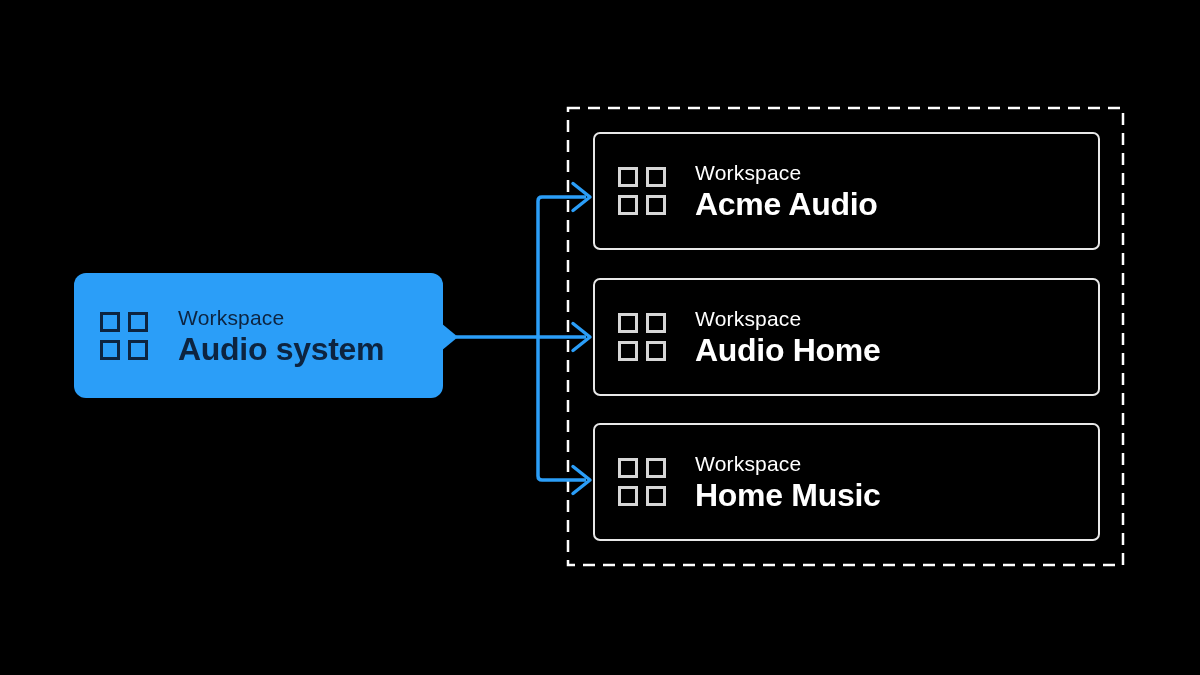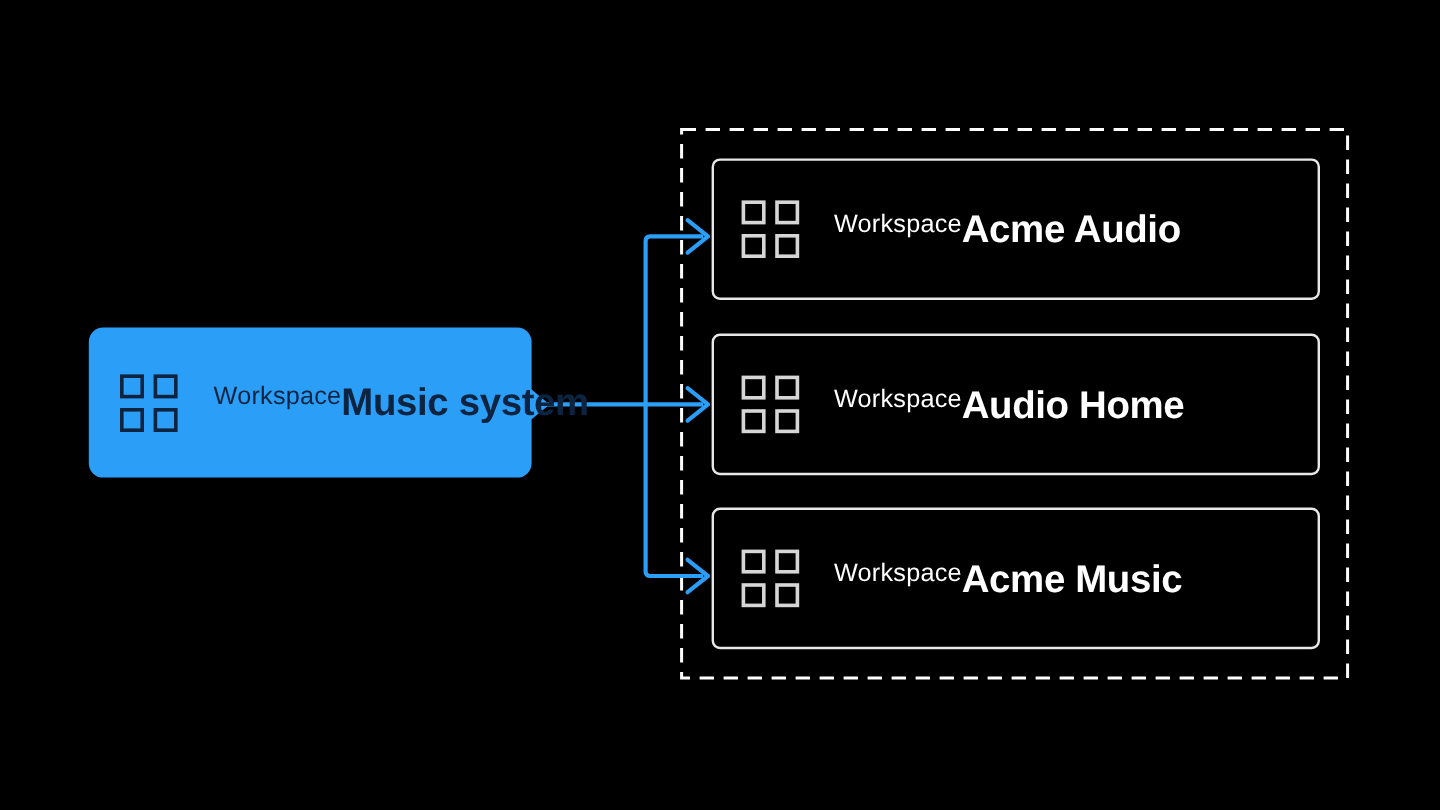--- a/index.html
+++ b/index.html
@@ -81,21 +81,21 @@
   .grid-icon {
     display: grid;
     grid-template-columns: 20px 20px;
     grid-template-rows: 20px 20px;
     gap: 8px;
     flex: none;
   }
   .grid-icon span { display: block; border: 3px solid var(--navy-text); }
   .target-box .grid-icon span { border: 3px solid var(--icon-gray); }
 
-  .box-text { display: flex; }
+  .box-text { display: flex; flex-direction: column; }
   .box-label {
     font-size: 21px;
     font-weight: 400;
     line-height: 27px;
     letter-spacing: 0.2px;
   }
   .box-title {
     font-size: 32px;
     font-weight: 700;
     line-height: 37px;
@@ -120,21 +120,21 @@
 
   <div class="workspace-box source-box">
     <div class="grid-icon">
       <span></span>
         <span></span>
         <span></span>
         <span></span>
     </div>
     <div class="box-text">
       <div class="box-label">Workspace</div>
-      <div class="box-title">Music system</div>
+      <div class="box-title">Audio system</div>
     </div>
   </div>
 
   <div class="workspace-box target-box t0">
     <div class="grid-icon">
       <span></span>
         <span></span>
         <span></span>
         <span></span>
     </div>
@@ -159,17 +159,17 @@
 
   <div class="workspace-box target-box t2">
     <div class="grid-icon">
       <span></span>
         <span></span>
         <span></span>
         <span></span>
     </div>
     <div class="box-text">
       <div class="box-label">Workspace</div>
-      <div class="box-title">Acme Music</div>
+      <div class="box-title">Home Music</div>
     </div>
   </div>
 
 </div>
 
 </body></html>

